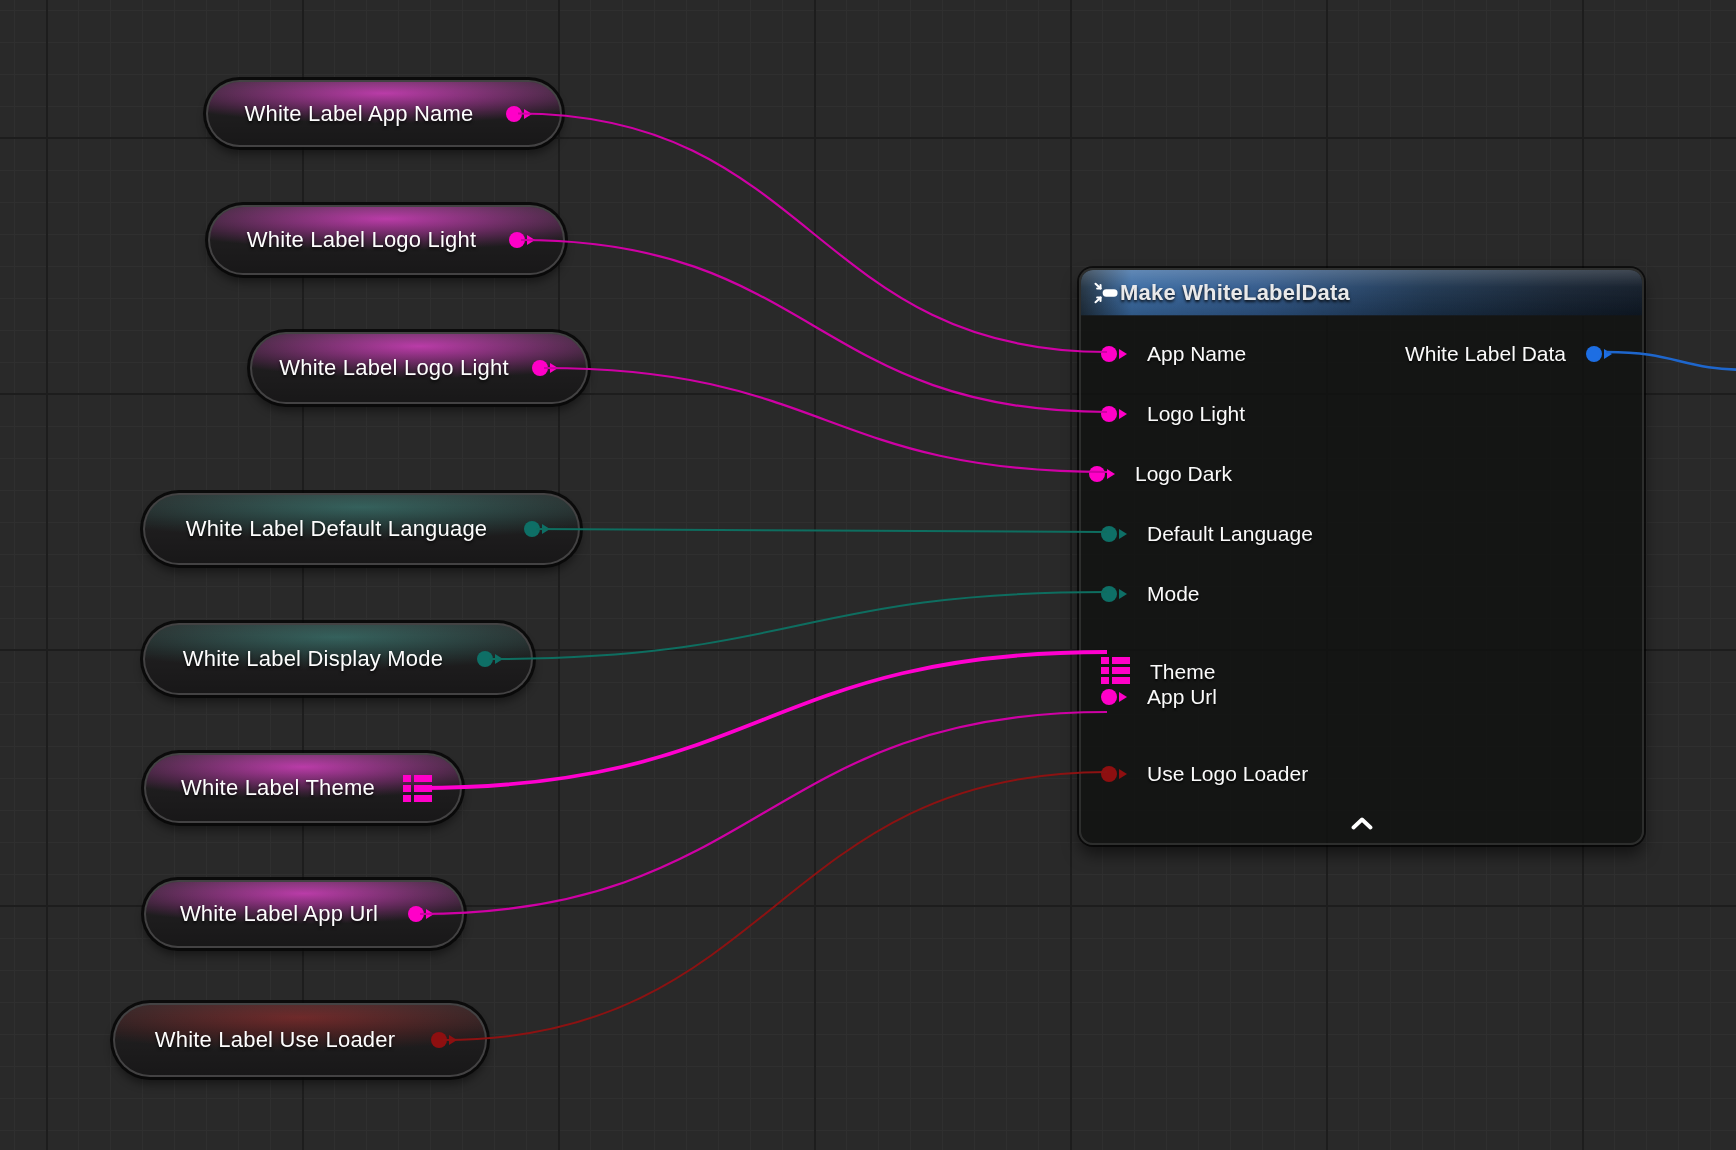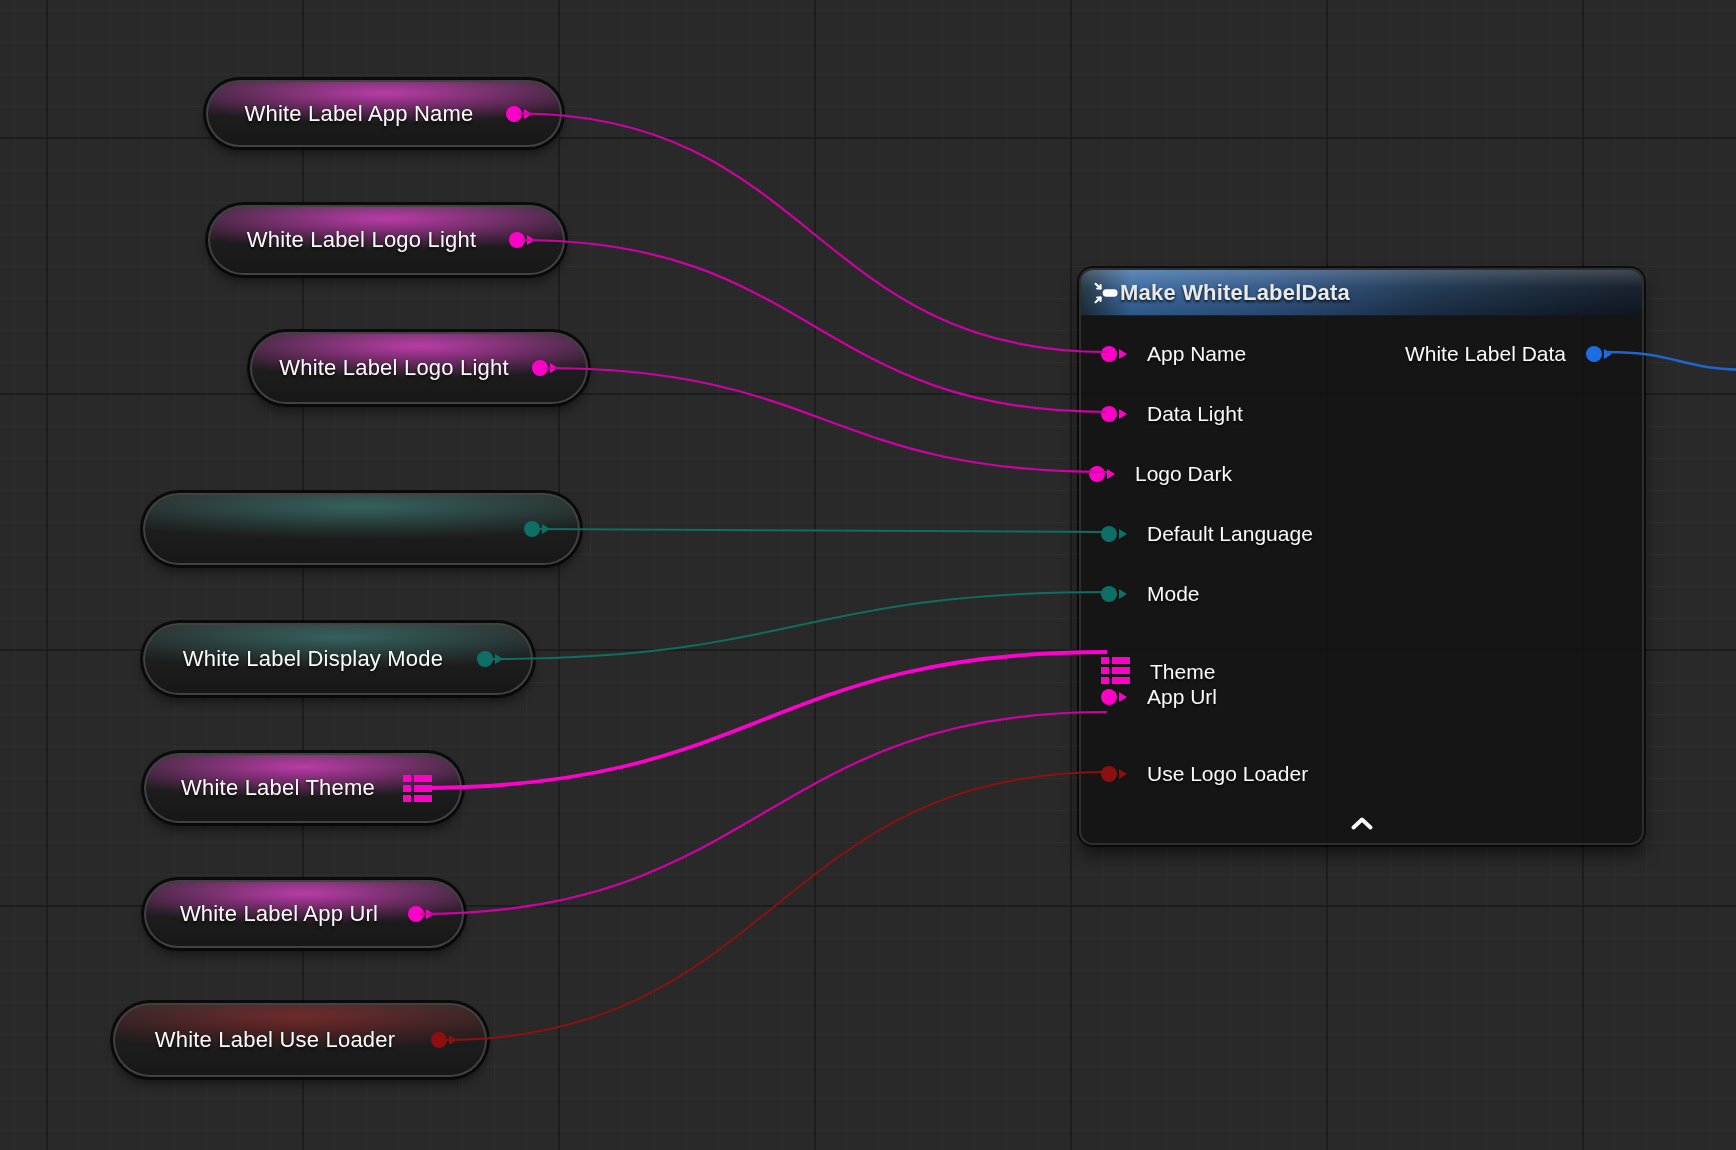--- a/index.html
+++ b/index.html
@@ -114,20 +114,21 @@
         <div class="shade"></div>
         <span class="label">White Label Logo Light</span>
         <span class="pin">
           <span class="pin-circle" style="background: rgb(255, 0, 200);"></span>
           <span class="pin-nub" style="border-left-color: rgb(255, 0, 200);"></span>
         </span>
       </div>
       <div class="getter" style="left: 143px; top: 493px; width: 437px; height: 72px;">
         <div class="glow" style="background: radial-gradient(72% 50% at 50% 18%, rgba(62, 150, 140, 0.55) 0%, rgba(0, 0, 0, 0) 95%);"></div>
         <div class="shade"></div>
+        <span class="label">White Label Default Language</span>
         <span class="pin">
           <span class="pin-circle" style="background: rgb(14, 111, 102);"></span>
           <span class="pin-nub" style="border-left-color: rgb(14, 111, 102);"></span>
         </span>
       </div>
       <div class="getter" style="left: 143px; top: 623px; width: 390px; height: 72px;">
         <div class="glow" style="background: radial-gradient(72% 50% at 50% 18%, rgba(62, 150, 140, 0.55) 0%, rgba(0, 0, 0, 0) 95%);"></div>
         <div class="shade"></div>
         <span class="label">White Label Display Mode</span>
         <span class="pin">
@@ -191,21 +192,21 @@
             <span class="pin-circle" style="background: rgb(255, 0, 200);"></span>
             <span class="pin-nub" style="border-left-color: rgb(255, 0, 200);"></span>
           </span>
           <span class="row-label">App Name</span>
         </div>
         <div class="pin-row" style="left: 20px; top: 114px;">
           <span class="pin">
             <span class="pin-circle" style="background: rgb(255, 0, 200);"></span>
             <span class="pin-nub" style="border-left-color: rgb(255, 0, 200);"></span>
           </span>
-          <span class="row-label">Data Light</span>
+          <span class="row-label">Logo Light</span>
         </div>
         <div class="pin-row" style="left: 8px; top: 174px;">
           <span class="pin">
             <span class="pin-circle" style="background: rgb(255, 0, 200);"></span>
             <span class="pin-nub" style="border-left-color: rgb(255, 0, 200);"></span>
           </span>
           <span class="row-label">Logo Dark</span>
         </div>
         <div class="pin-row" style="left: 20px; top: 234px;">
           <span class="pin">

